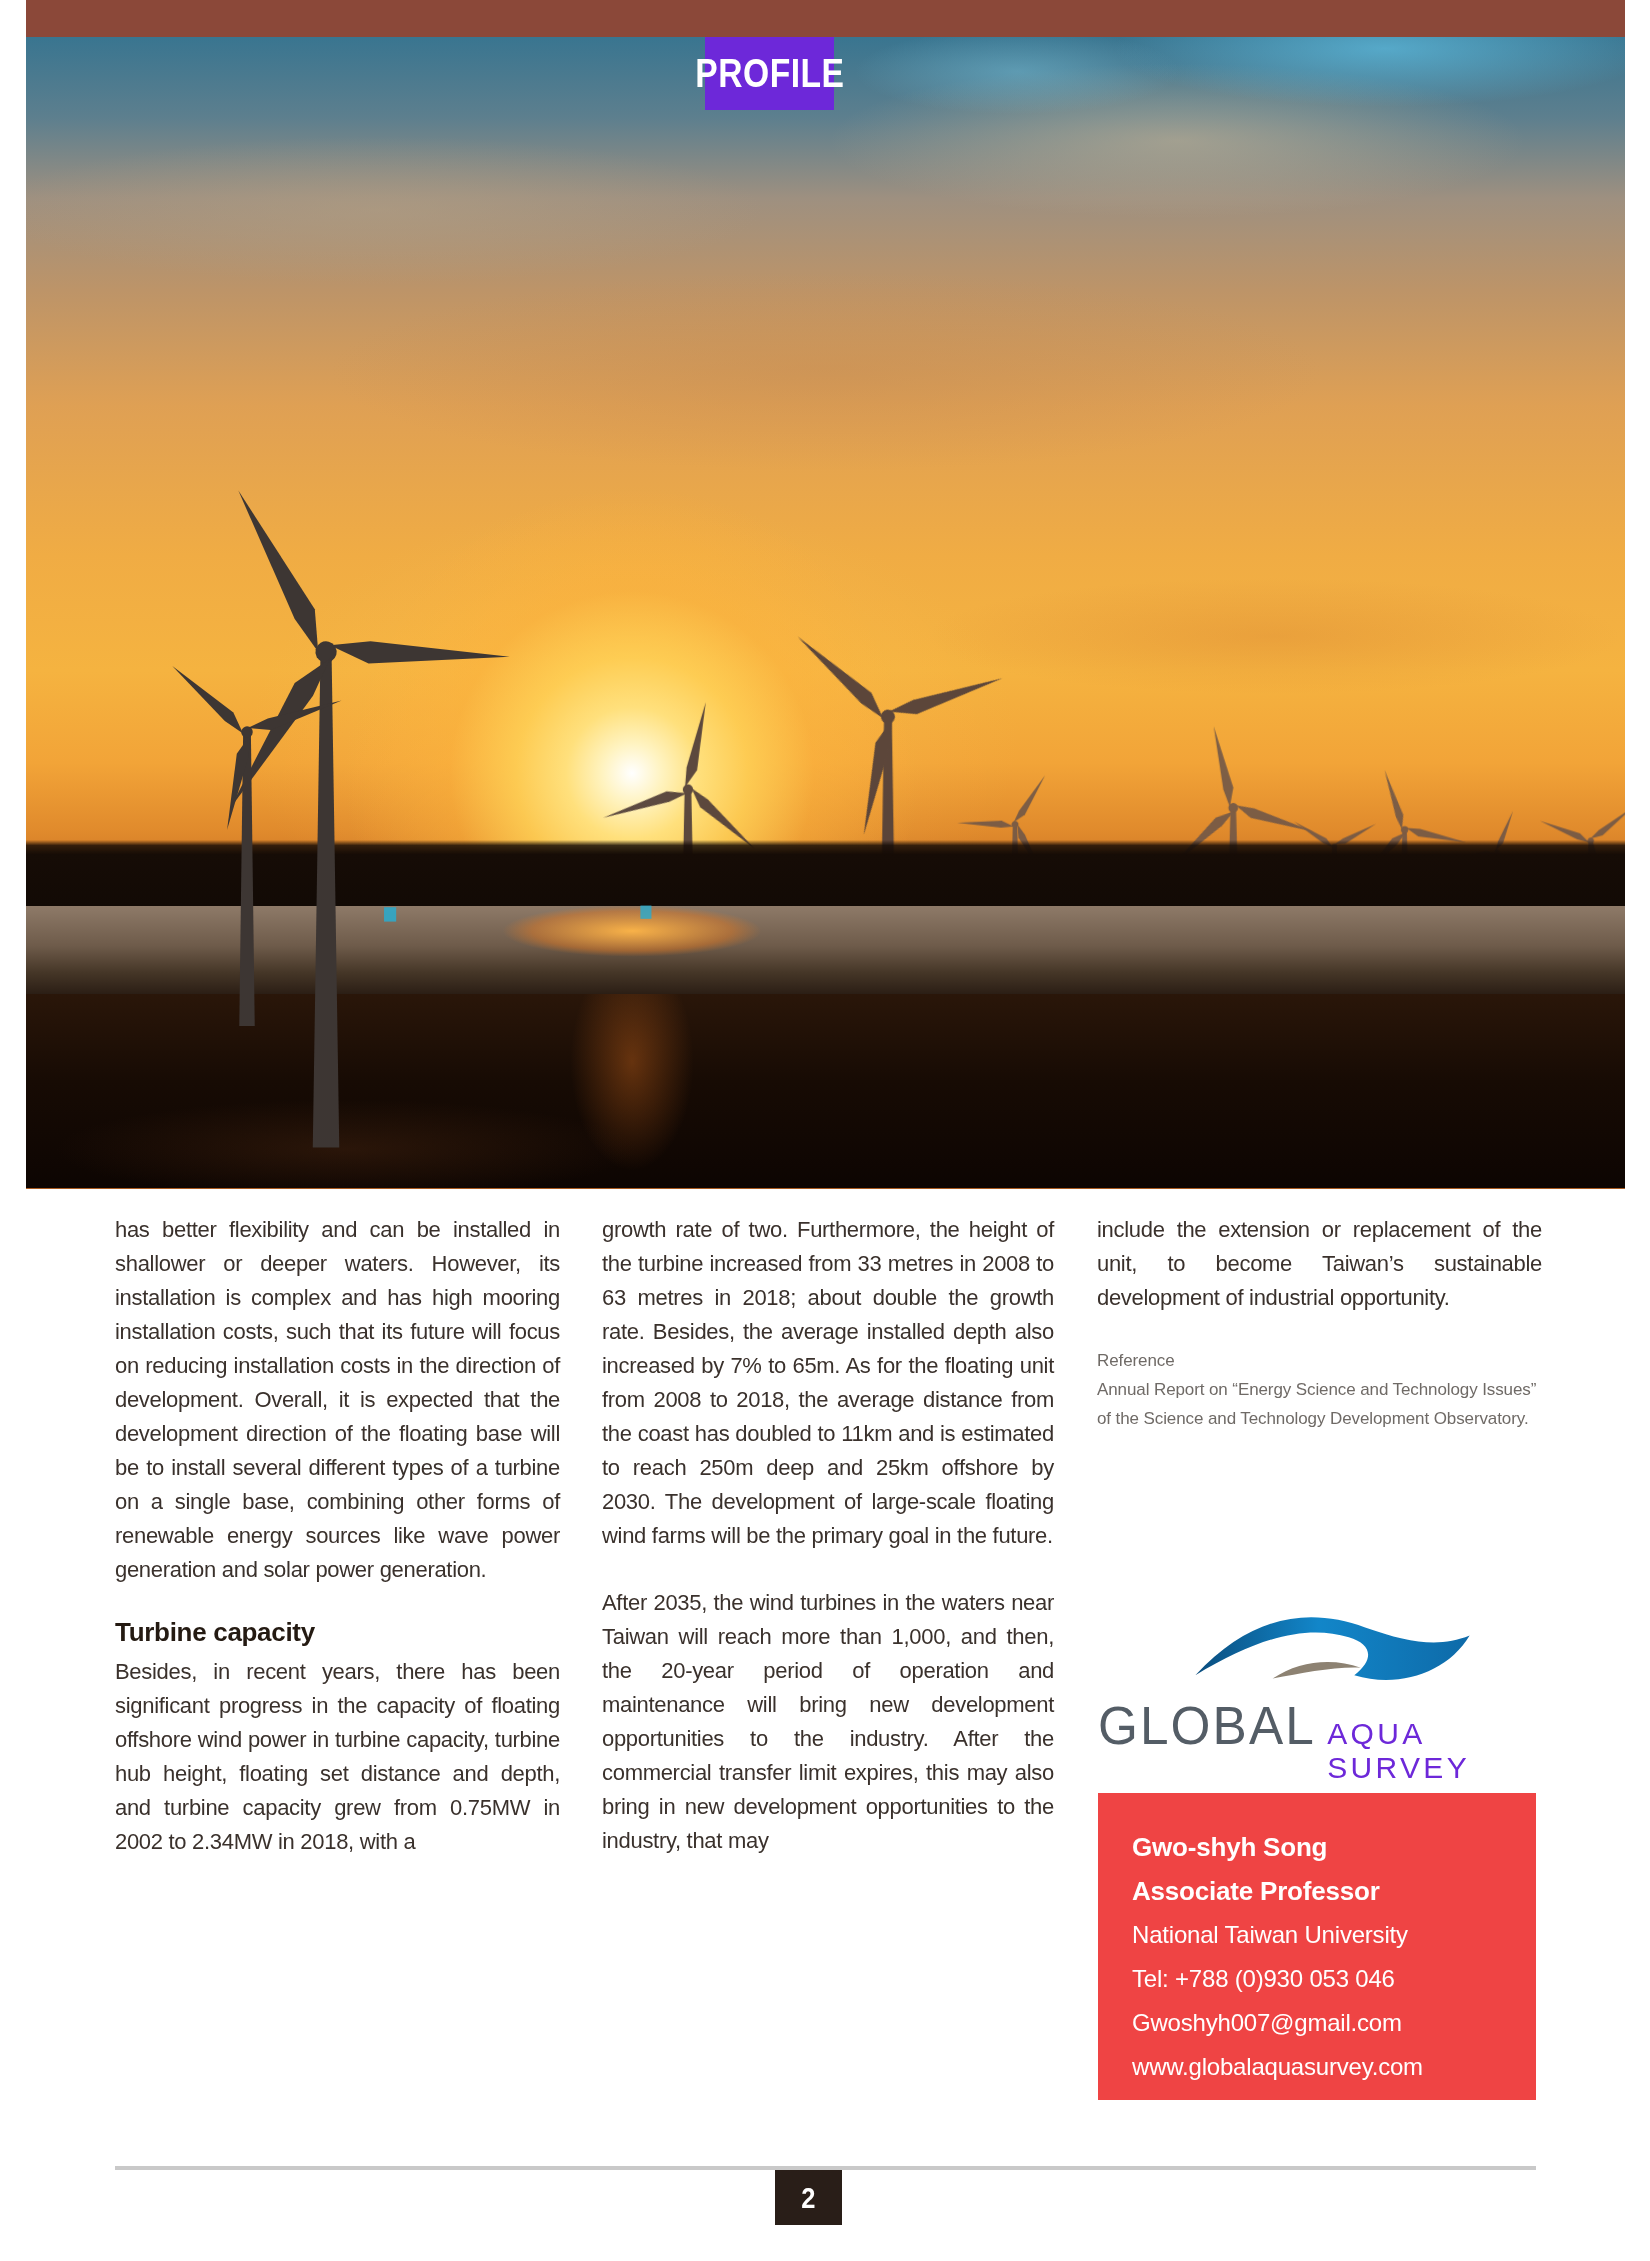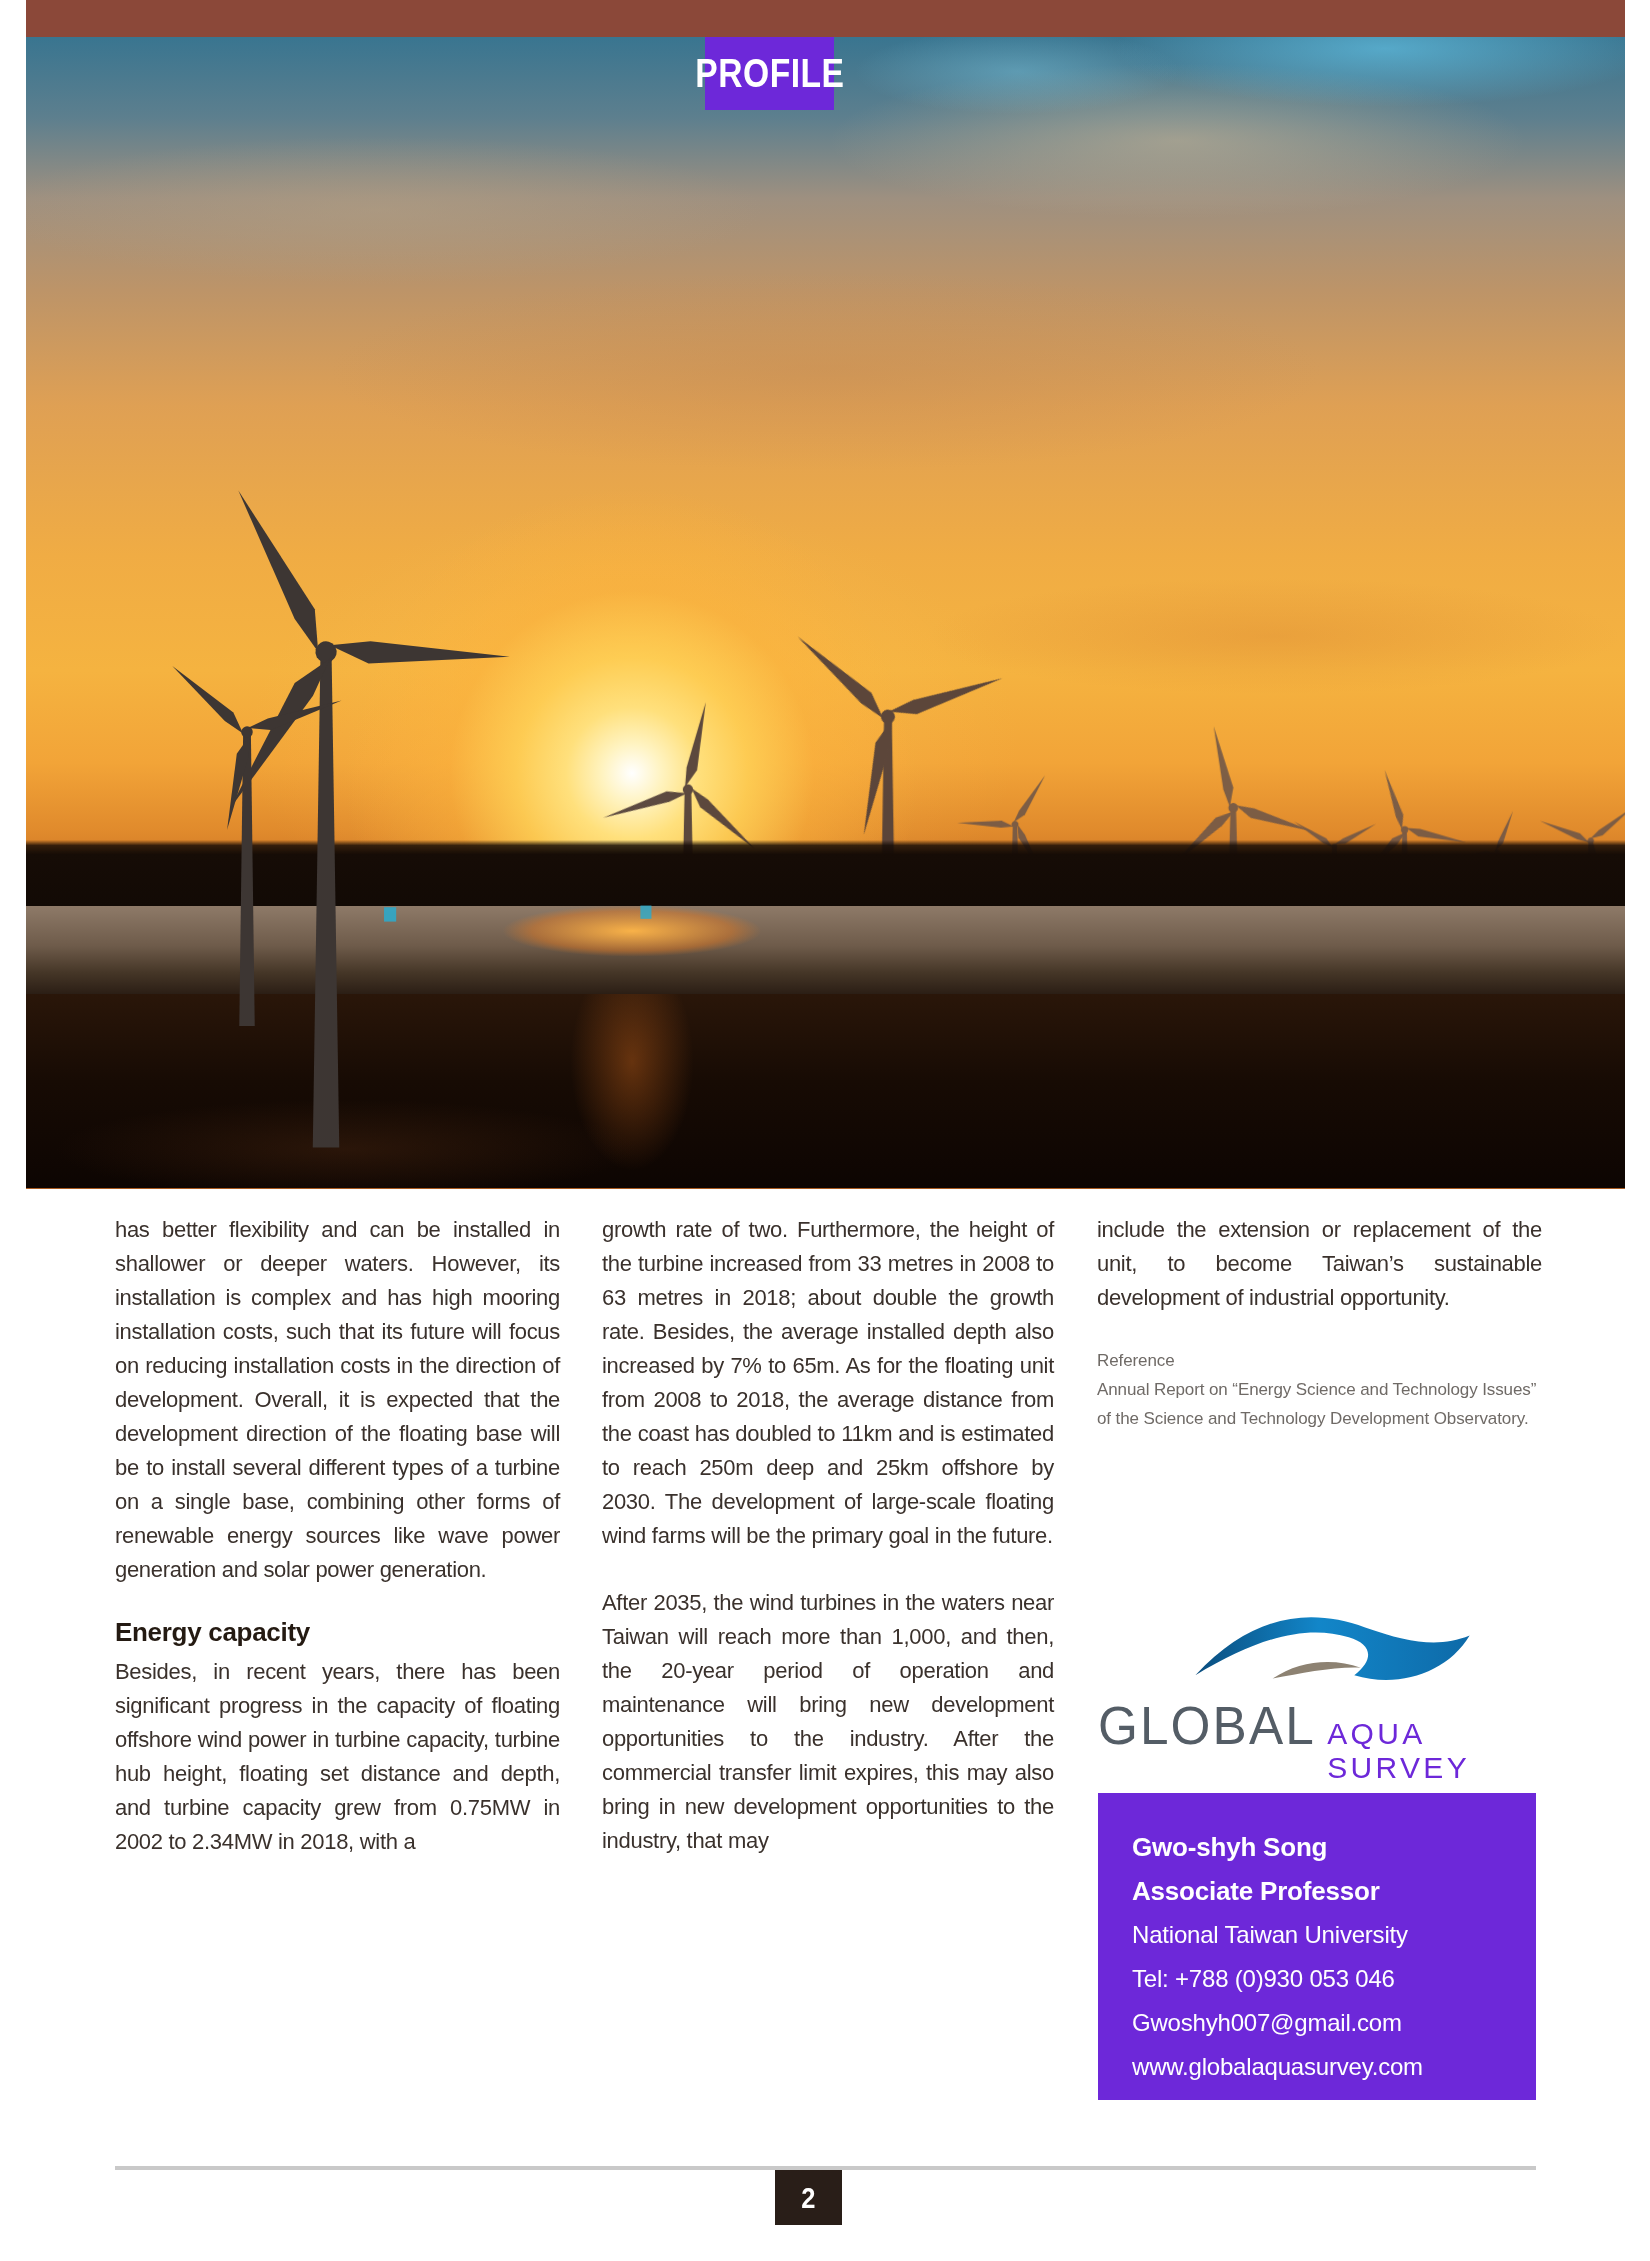--- a/index.html
+++ b/index.html
@@ -73,21 +73,21 @@
 
   
   .logo{position:absolute;left:1098px;top:1605px;width:438px;z-index:20;}
   .logo .wave{display:block;margin-left:93px;width:283px;height:83px;}
   .logo-text{display:flex;align-items:baseline;margin-top:5.5px;}
   .logo-primary{font-size:54px;color:#545d66;letter-spacing:2.2px;transform:scaleX(.95);transform-origin:left;}
   .logo-secondary{font-size:30px;color:#6d28d9;letter-spacing:3.3px;}
 
   
   .contact-card{
-    position:absolute;left:1098px;top:1793px;width:438px;height:307px;background:#6d28d9;z-index:20;
+    position:absolute;left:1098px;top:1793px;width:438px;height:307px;background:#ef4444;z-index:20;
     box-sizing:border-box;padding:32px 22px 0 34px;color:#ffffff;
   }
   .contact-card div{line-height:44px;font-size:24px;letter-spacing:-0.2px;font-stretch:condensed;}
   .contact-card .bold{font-weight:700;font-size:26px;}
 
   
   .footer-divider{position:absolute;left:115px;top:2166px;width:1421px;height:3.9px;background:#c9c9c9;}
   .page-number-badge{
     position:absolute;left:775px;top:2170px;width:67px;height:55px;background:#291e18;
     display:flex;align-items:center;justify-content:center;z-index:25;
@@ -150,21 +150,21 @@
         <polygon points="393,1258 407,1258 414,1790 386,1790"></polygon>
         <use href="#rotor" transform="translate(400 1258) rotate(70) scale(0.95)"></use>
       </g>
       <rect x="648" y="1575" width="22" height="26" fill="#2fa9c9" opacity="0.9"></rect>
       <rect x="1112" y="1572" width="20" height="24" fill="#2fa9c9" opacity="0.85"></rect>
     </svg>
   </div>
 
   <div class="col col1">
     <p>has better flexibility and can be installed in shallower or deeper waters. However, its installation is complex and has high mooring installation costs, such that its future will focus on reducing installation costs in the direction of development. Overall, it is expected that the development direction of the floating base will be to install several different types of a turbine on a single base, combining other forms of renewable energy sources like wave power generation and solar power generation.</p>
-    <h2 class="section-heading">Energy capacity</h2>
+    <h2 class="section-heading">Turbine capacity</h2>
     <p>Besides, in recent years, there has been significant progress in the capacity of floating offshore wind power in turbine capacity, turbine hub height, floating set distance and depth, and turbine capacity grew from 0.75MW in 2002 to 2.34MW in 2018, with a</p>
   </div>
 
   <div class="col col2">
     <p>growth rate of two. Furthermore, the height of the turbine increased from 33 metres in 2008 to 63 metres in 2018; about double the growth rate. Besides, the average installed depth also increased by 7% to 65m. As for the floating unit from 2008 to 2018, the average distance from the coast has doubled to 11km and is estimated to reach 250m deep and 25km offshore by 2030. The development of large-scale floating wind farms will be the primary goal in the future.</p>
     <div class="gap"></div>
     <p>After 2035, the wind turbines in the waters near Taiwan will reach more than 1,000, and then, the 20-year period of operation and maintenance will bring new development opportunities to the industry. After the commercial transfer limit expires, this may also bring in new development opportunities to the industry, that may</p>
   </div>
 
   <div class="col col3">

